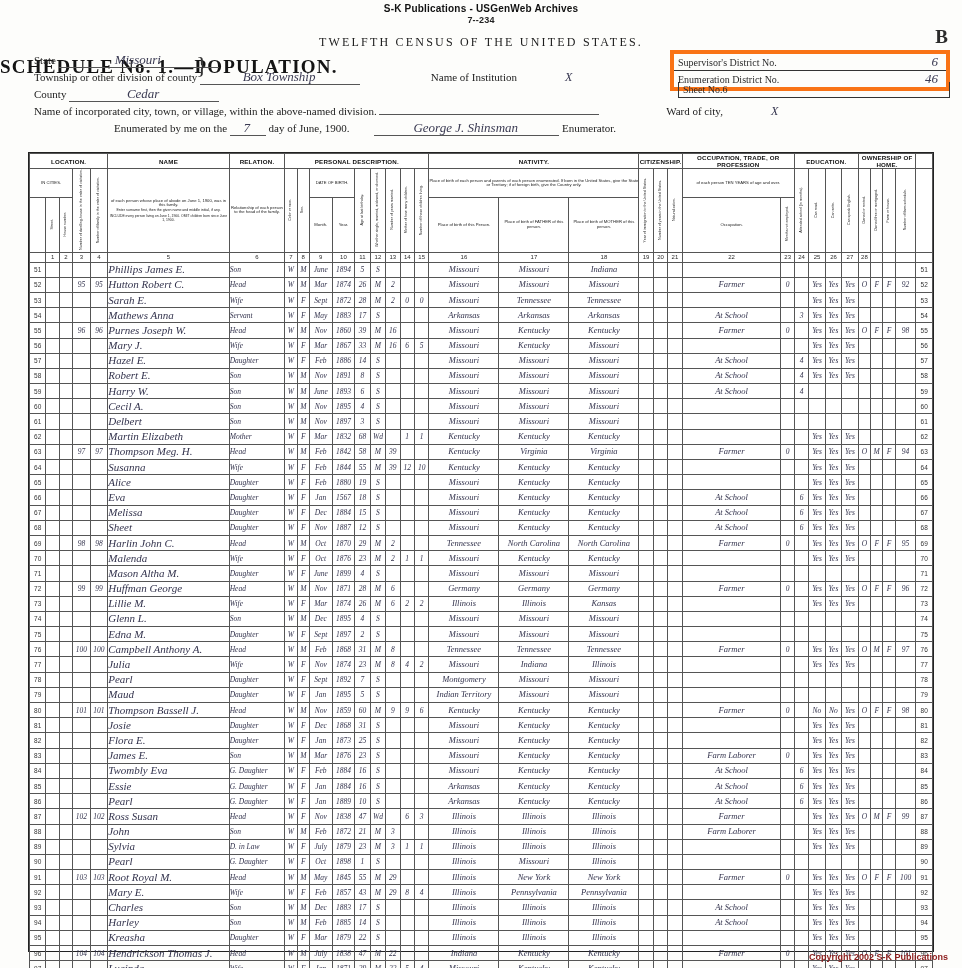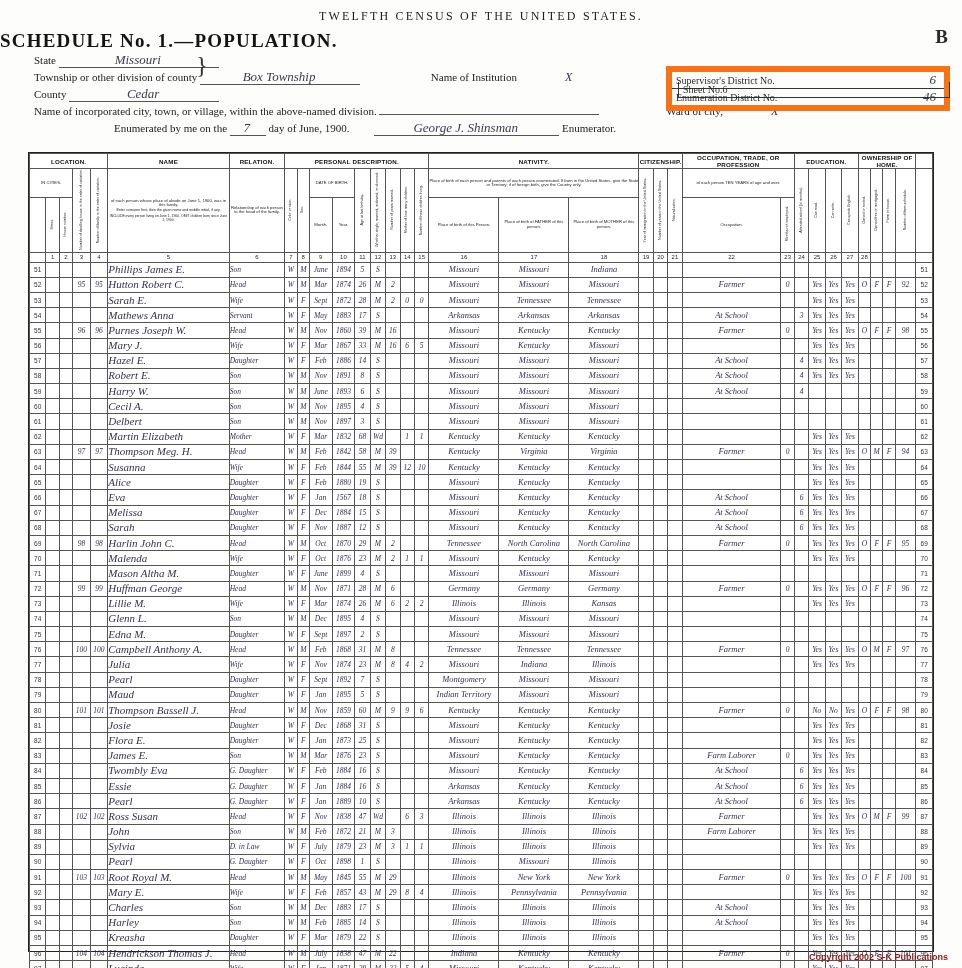--- a/index.html
+++ b/index.html
@@ -63,22 +63,22 @@
     text-align:center;
     font-size:13px;
     line-height:14px;
   }
   .wr.nb{border-bottom:none;}
   .brace{
     position:absolute;left:196px;top:52px;font-size:24px;color:#333;
   }
   
   .sup-box{
-    position:absolute;right:12px;top:66px;width:272px;
-    border:6px solid #f97316;
+    position:absolute;right:12px;top:50px;width:272px;
+    border:4px solid #f97316;
     font-size:10px;
   }
   .sup-box .r{
     display:flex;align-items:center;height:16px;border-bottom:1px solid #333;
     padding-left:4px;
   }
   .sup-box .r:last-child{border-bottom:none;}
   .sup-box .v{
     font-style:italic;font-size:13px;color:#3a3a52;margin-left:auto;padding-right:8px;
   }
@@ -165,20 +165,24 @@
     font-family:"Liberation Sans", sans-serif;
     font-size:9px;font-weight:bold;color:#8b1a1a;
   }
   .xmark{font-style:italic;font-size:12px;color:#33334d;}
 </style>
 </head>
 <body>
 
 <div class="page">
 
+  <div class="banner">
+    <div>S-K Publications  -  USGenWeb Archives</div>
+    <div class="sub">7--234</div>
+  </div>
 
   <div class="main-title">TWELFTH CENSUS OF THE UNITED STATES.</div>
   <div class="sheet-letter">B</div>
   <div class="schedule">SCHEDULE No. 1.—POPULATION.</div>
 
   <div class="hdr">
     <div class="row">
       <span class="lbl">State</span>
       <span class="wr" style="min-width:150px">Missouri</span>
     </div>
@@ -949,21 +953,21 @@
             <td class="hw c xsm"></td>
             <td class="hw c xsm"></td>
             <td class="ln">67</td>
           </tr>
           <tr class="drow">
             <td class="ln">68</td>
             <td class=""></td>
             <td class=""></td>
             <td class="hw c xsm"></td>
             <td class="hw c xsm"></td>
-            <td class="hw l indent">Sarah</td>
+            <td class="hw l indent">Sheet</td>
             <td class="hw l xsm">Daughter</td>
             <td class="hw c xsm">W</td>
             <td class="hw c xsm">F</td>
             <td class="hw c xsm">Nov</td>
             <td class="hw c xsm">1887</td>
             <td class="hw c xsm">12</td>
             <td class="hw c xsm">S</td>
             <td class="hw c xsm"></td>
             <td class="hw c xsm"></td>
             <td class="hw c xsm"></td>

